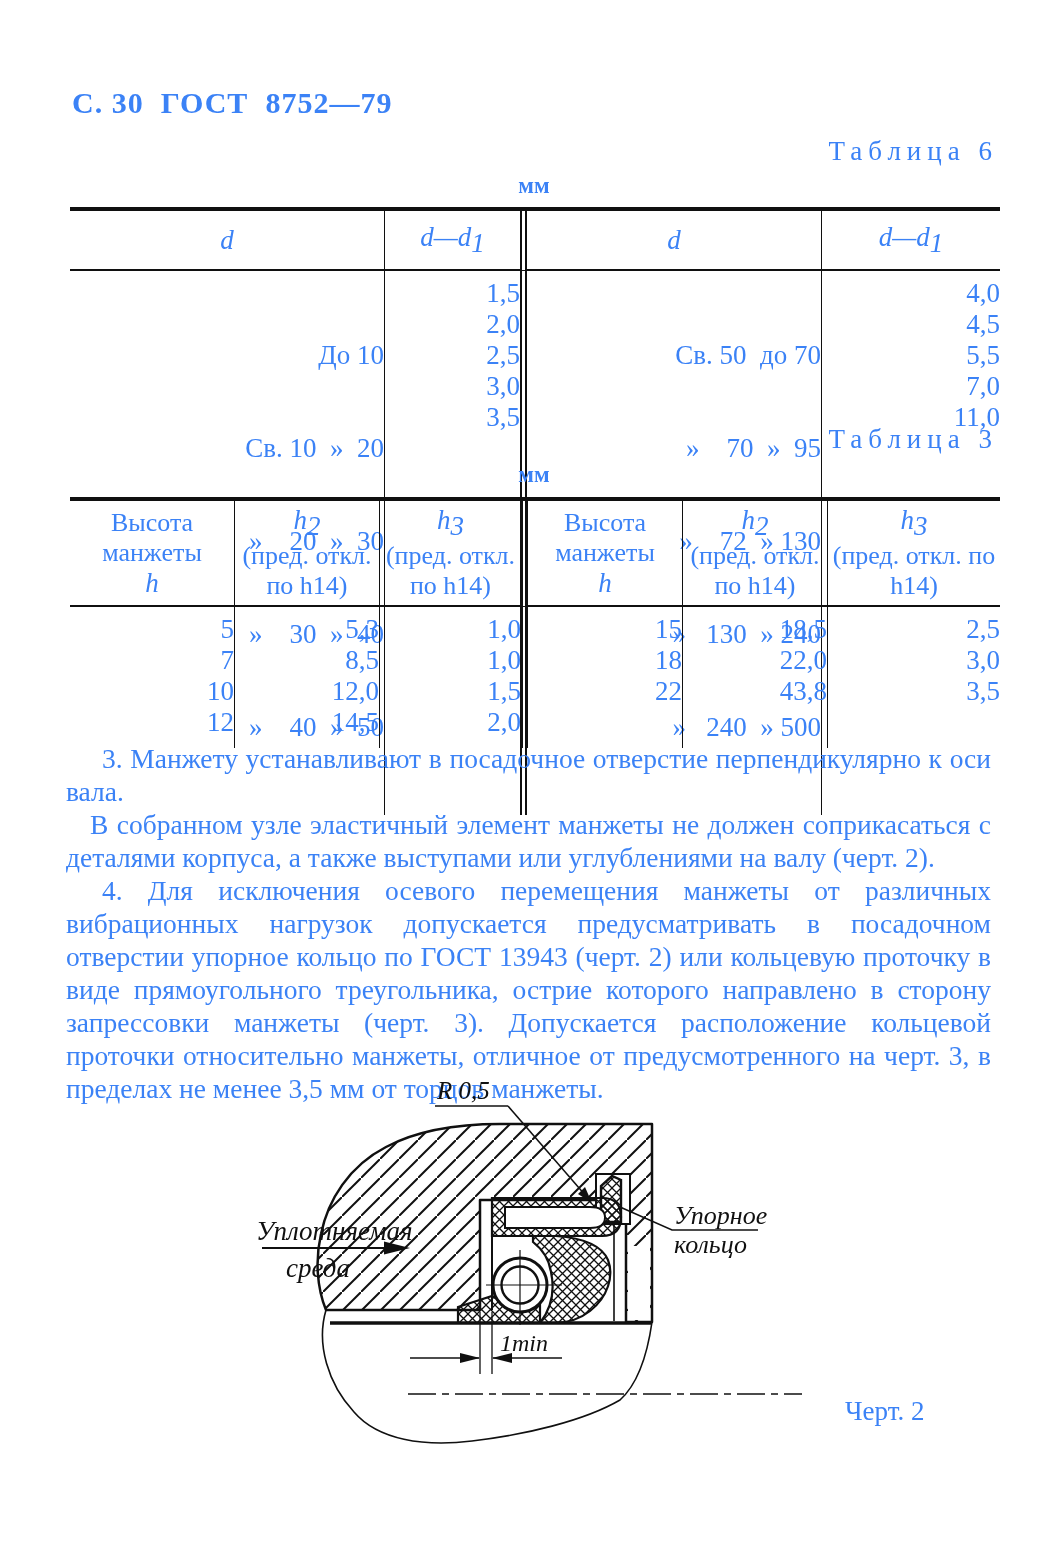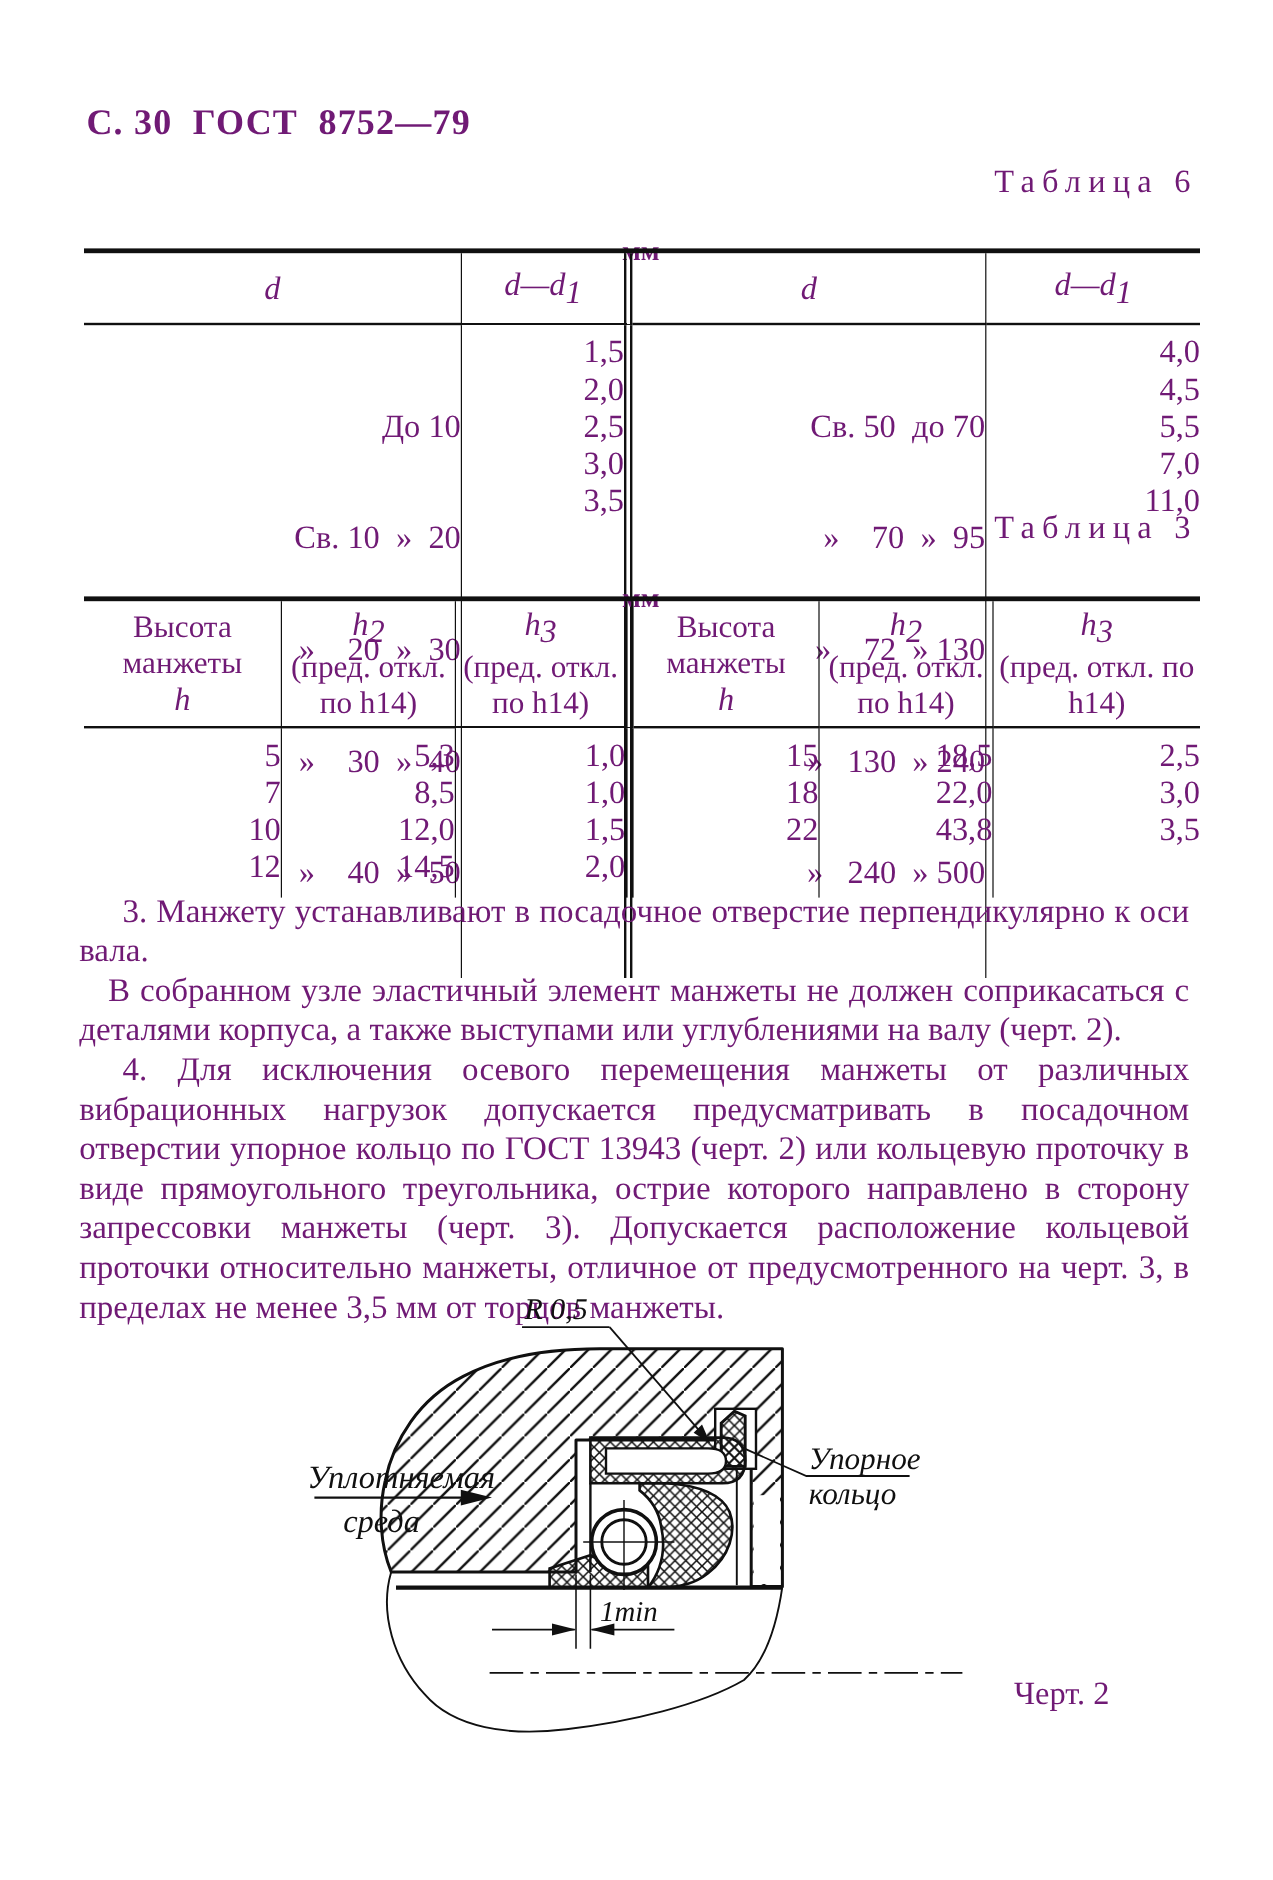--- a/index.html
+++ b/index.html
@@ -1,26 +1,26 @@
 <!DOCTYPE html>
 <html><head>
 <meta charset="utf-8">
 <style>
   html,body{margin:0;padding:0;background:#e8e8e8;}
   #page{
     position:relative;width:1061px;height:1567px;background:#ffffff;
-    font-family:"Liberation Serif",serif;color:#701a75;overflow:hidden;
+    font-family:"Liberation Serif",serif;color:#3b82f6;overflow:hidden;
   }
   .abs{position:absolute;}
   .pre{white-space:pre;}
   
   #hdr{left:72px;top:86px;font-size:30px;font-weight:700;white-space:pre;letter-spacing:1px;}
   
   .tcap{left:70px;width:928px;text-align:right;font-size:27px;letter-spacing:6px;}
-  .unit{left:70px;width:928px;text-align:center;font-size:23px;font-weight:700;margin-top:24px;}
+  .unit{left:70px;width:928px;text-align:center;font-size:23px;font-weight:700;}
   
   #t2{left:70px;top:207px;width:930px;display:grid;
       grid-template-columns:315px 142px 295px 178px;grid-template-rows:60px auto;
       border-top:4px solid #101010;}
   #t3{left:70px;top:497px;width:930px;display:grid;
       grid-template-columns:165px 145px 148px 155px 145px 172px;grid-template-rows:auto auto;
       border-top:4px solid #101010;}
   .cell{box-sizing:border-box;}
   .vr{border-right:1.8px solid #101010;}
   .vrd{border-right:7px double #101010;}

